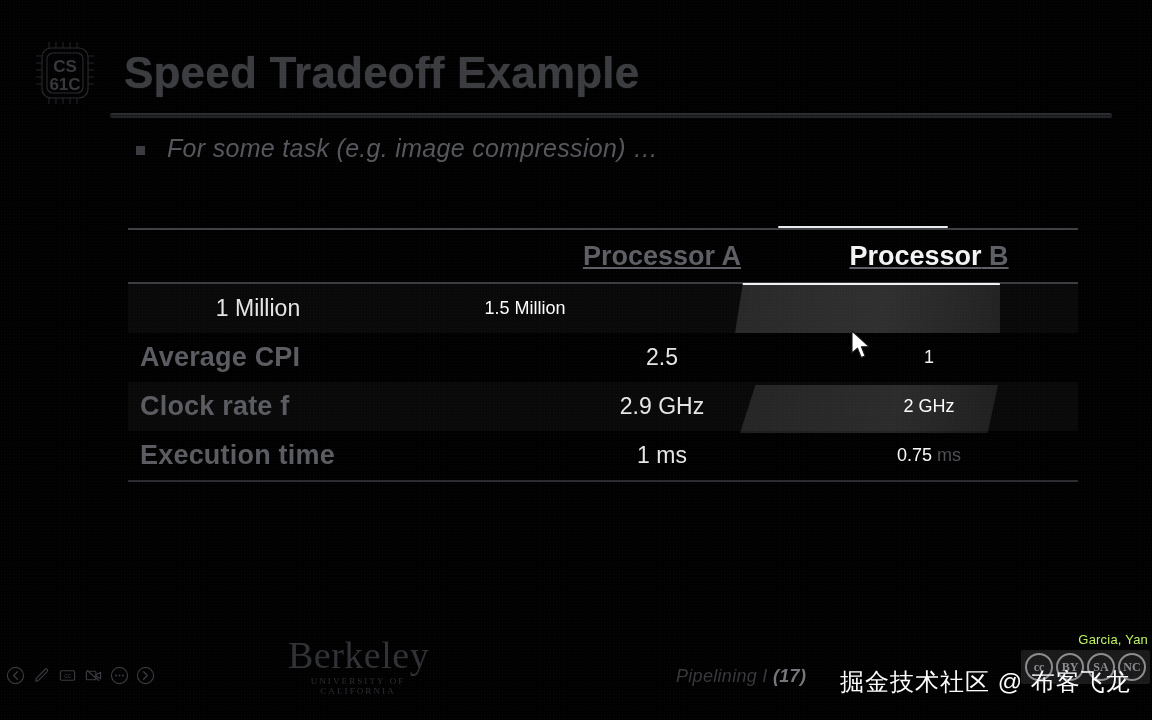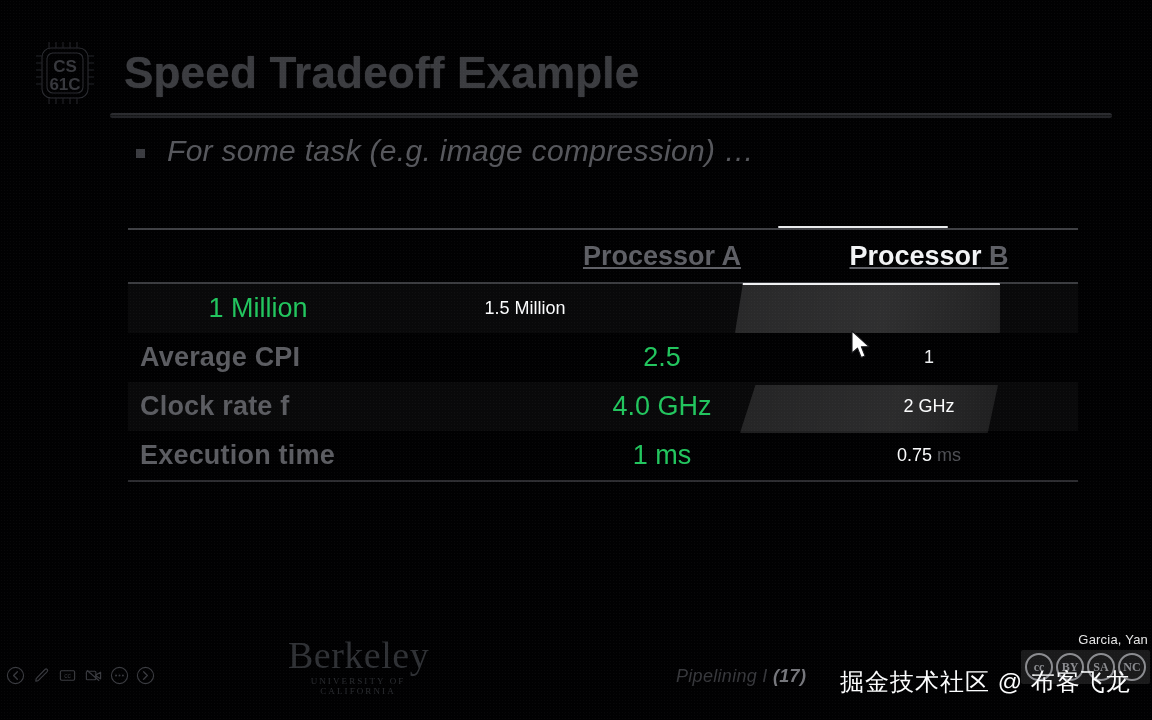--- a/index.html
+++ b/index.html
@@ -38,39 +38,39 @@
   .title-rule{
     position:absolute;left:110px;top:113px;width:1002px;height:5px;
     background:linear-gradient(to bottom,#2f3034 0 2px,#17181a 2px 3px,#26272b 3px 5px);
     border-radius:3px;opacity:.9;
   }
 
   
   .bullet-row{position:absolute;left:136px;top:134px;display:flex;align-items:center;gap:22px;}
   .bullet-sq{width:9px;height:9px;background:#3a3b40;display:block;margin-top:4px;}
   .bullet-text{
-    font-size:30px;font-style:italic;color:#56575c;letter-spacing:.3px;
+    font-size:25px;font-style:italic;color:#56575c;letter-spacing:.3px;
     font-family:"Liberation Sans", sans-serif;
   }
 
   
   .table{
     position:absolute;left:128px;top:228px;width:950px;
   }
   .rule-top{height:2px;background:#4a4b50;opacity:.85;}
   .rule-head{height:2px;background:#4a4b50;opacity:.8;}
   .rule-bottom{height:2px;background:#3e3f44;opacity:.7;}
 
   .hdr{display:flex;height:52px;align-items:center;position:relative;}
   .r{display:flex;height:49px;align-items:center;position:relative;}
   .r.stripe{background:rgba(255,255,255,.035);}
 
   .c-label{width:404px;padding-left:12px;box-sizing:border-box;
            font-size:27px;font-weight:bold;color:#5b5c61;letter-spacing:.2px;}
-  .c-a{width:260px;text-align:center;font-size:27px;color:#22c55e;}
+  .c-a{width:260px;text-align:center;font-size:23px;color:#e5e5e5;}
   .c-b{width:274px;text-align:center;font-size:18px;color:#4e4f54;position:relative;}
 
   .c-a.hdr-cell,.c-b.hdr-cell{font-weight:bold;font-size:27px;color:#5e5f65;text-decoration:underline;}
 
   
   .procb-bright{color:#f2f3f5;font-weight:bold;}
   .procb-dim{color:#5e5f65;font-weight:bold;}
   .procb-underline{
     position:absolute;left:778px;top:226px;width:170px;height:2px;background:#e9eaec;
     z-index:20;border-radius:1px;
@@ -103,21 +103,21 @@
   }
   .berkeley .b-word{font-size:38px;line-height:38px;letter-spacing:.5px;}
   .berkeley .b-sub{font-size:9px;letter-spacing:2.1px;margin-top:2px;color:#2b2d31;}
 
   .footer-note{
     position:absolute;left:676px;top:666px;font-size:18px;color:#37383c;letter-spacing:.3px;font-style:italic;
   }
   .footer-note b{color:#75767b;}
 
   .credit{
-    position:absolute;right:4px;top:632px;font-size:13px;color:#e5e5e5;letter-spacing:.2px;
+    position:absolute;right:4px;top:632px;font-size:13px;color:#bef264;letter-spacing:.2px;
     white-space:nowrap;
   }
 
   
   .cc{
     position:absolute;right:2px;top:650px;display:flex;gap:3px;align-items:center;
     background:rgba(255,255,255,.10);padding:3px 4px;border-radius:2px;
   }
   .cc .badge{
     width:24px;height:24px;border-radius:50%;border:2px solid #8b8c90;color:#8b8c90;
@@ -195,21 +195,21 @@
     </div>
 
     <div class="r">
       <div class="c-label">Average CPI</div>
       <div class="c-a">2.5</div>
       <div class="c-b val-mid">1</div>
     </div>
 
     <div class="r stripe">
       <div class="c-label">Clock rate f</div>
-      <div class="c-a">4.0 GHz</div>
+      <div class="c-a">2.9 GHz</div>
       <div class="c-b val-bright">2 GHz</div>
     </div>
 
     <div class="r">
       <div class="c-label">Execution time</div>
       <div class="c-a">1 ms</div>
       <div class="c-b"><span class="val-bright">0.75</span><span class="val-dim"> ms</span></div>
     </div>
 
     <div class="rule-bottom"></div>

